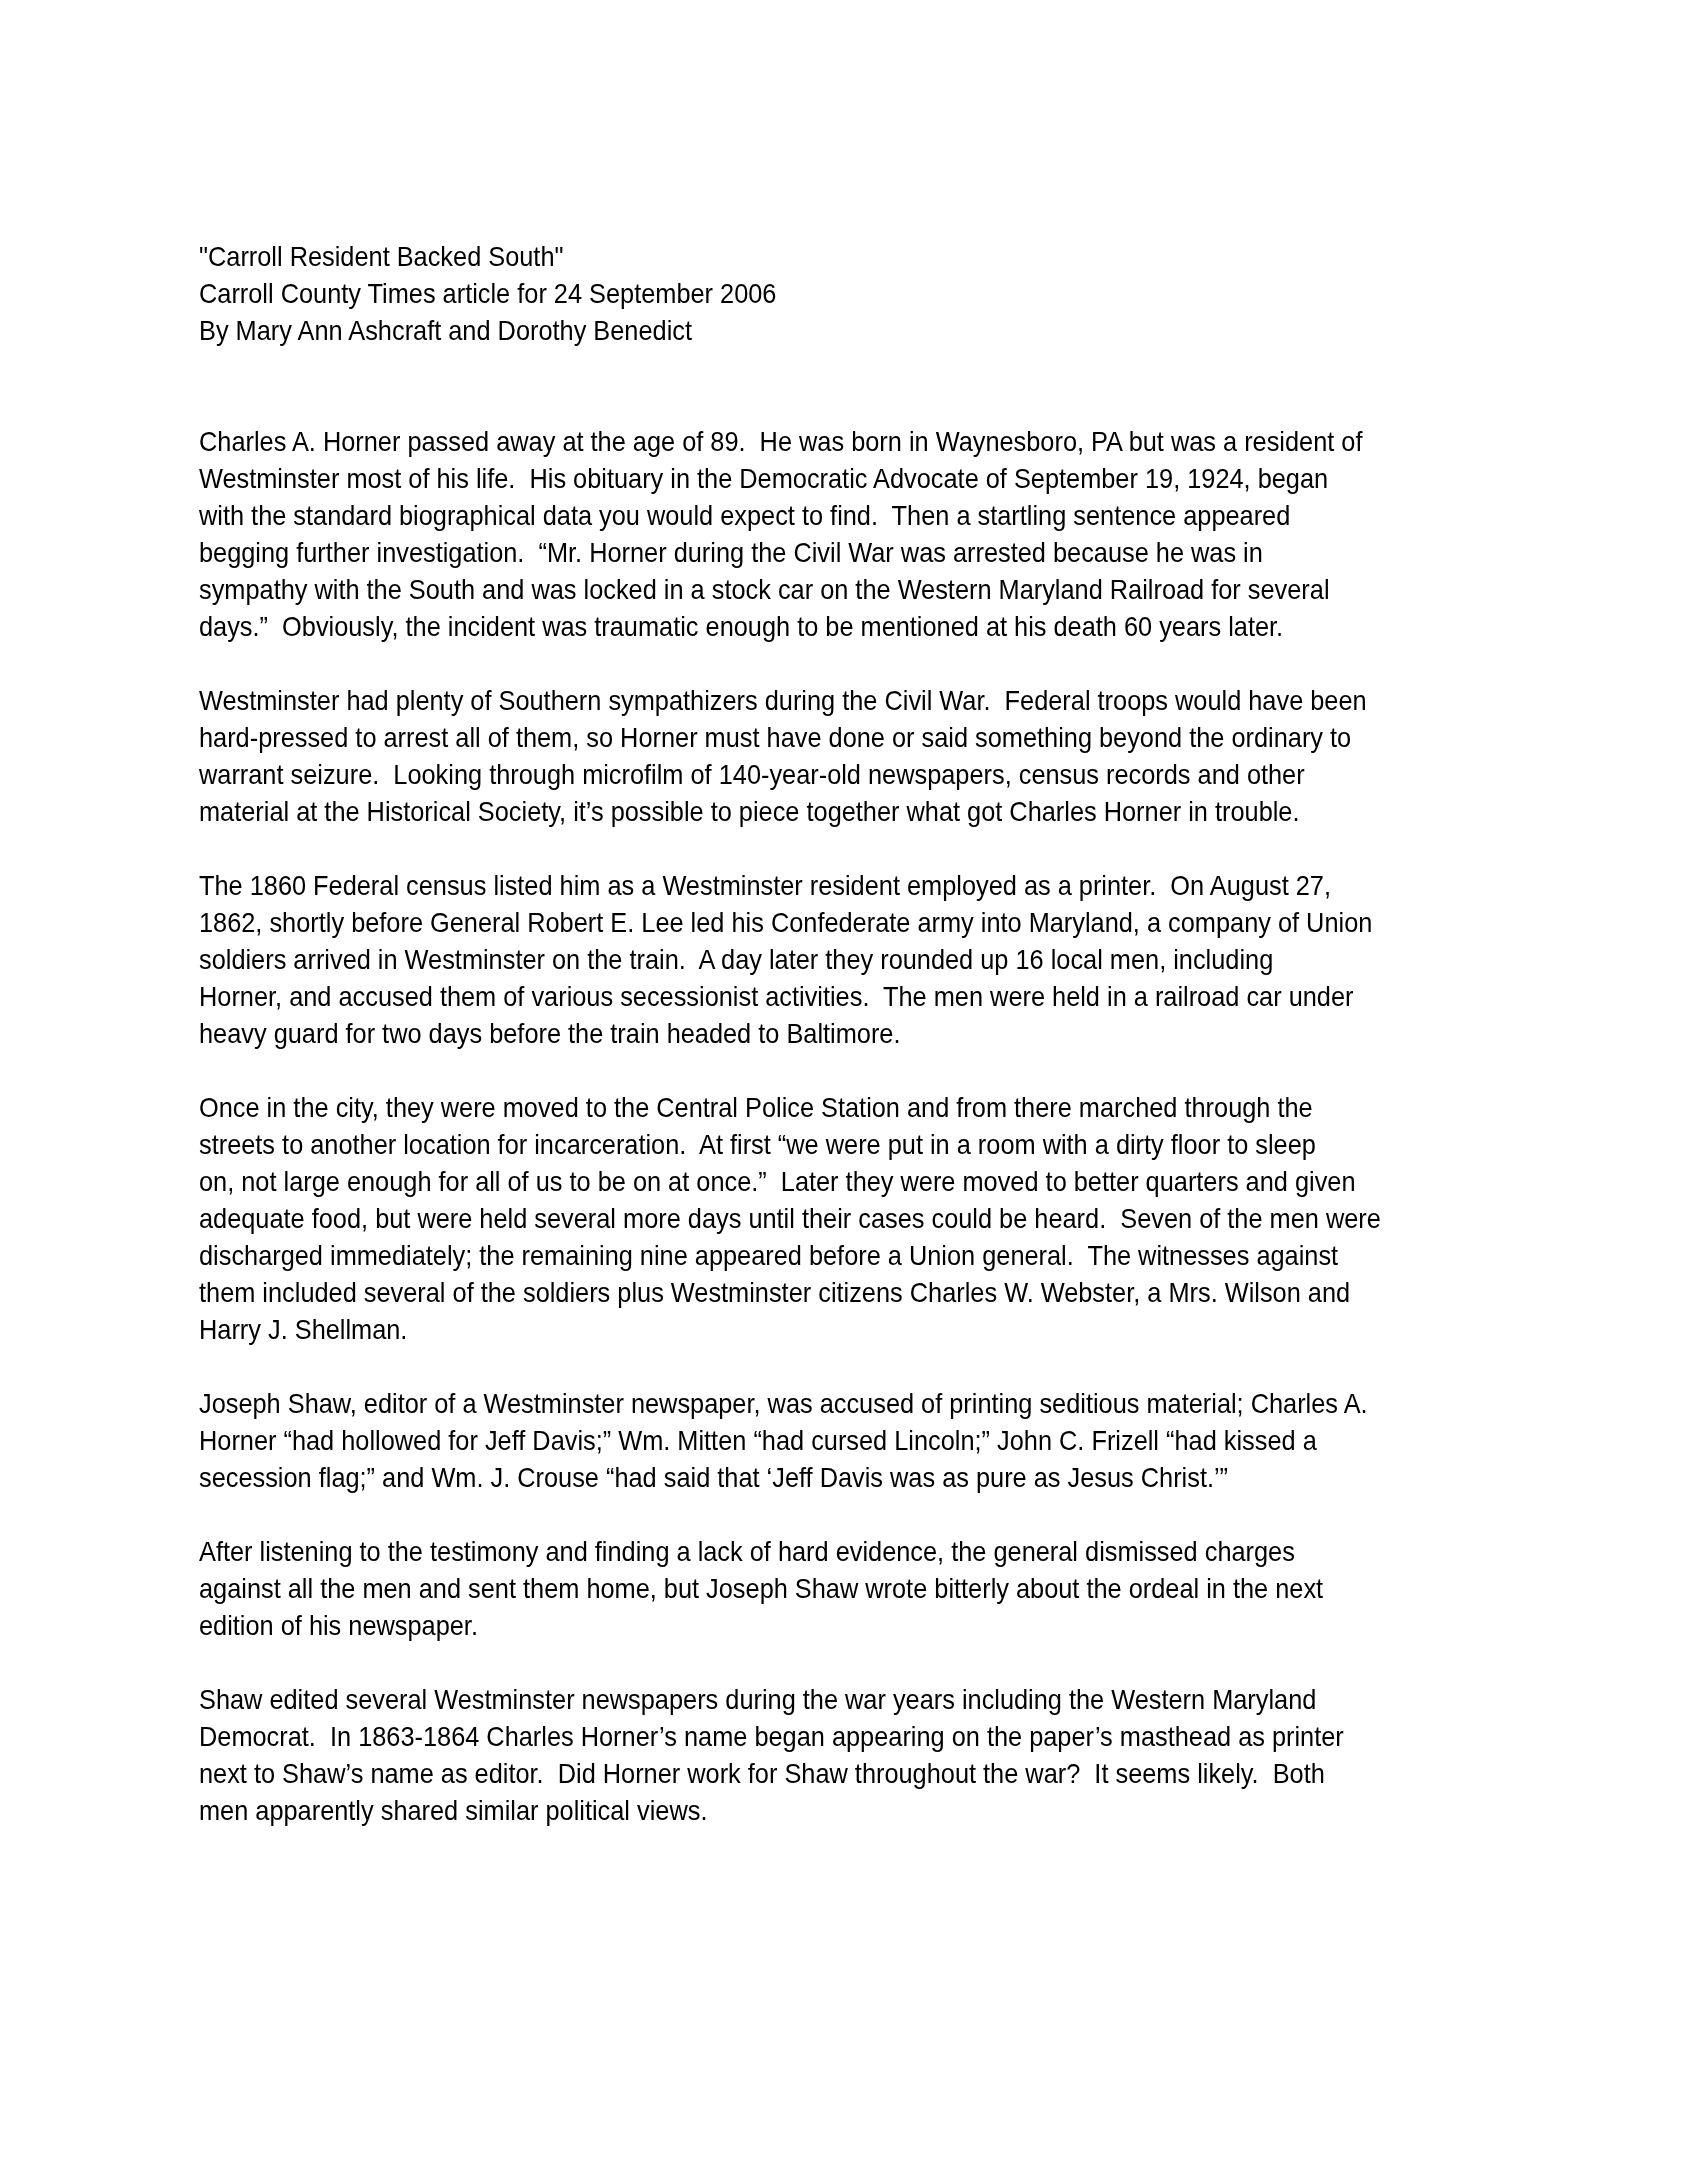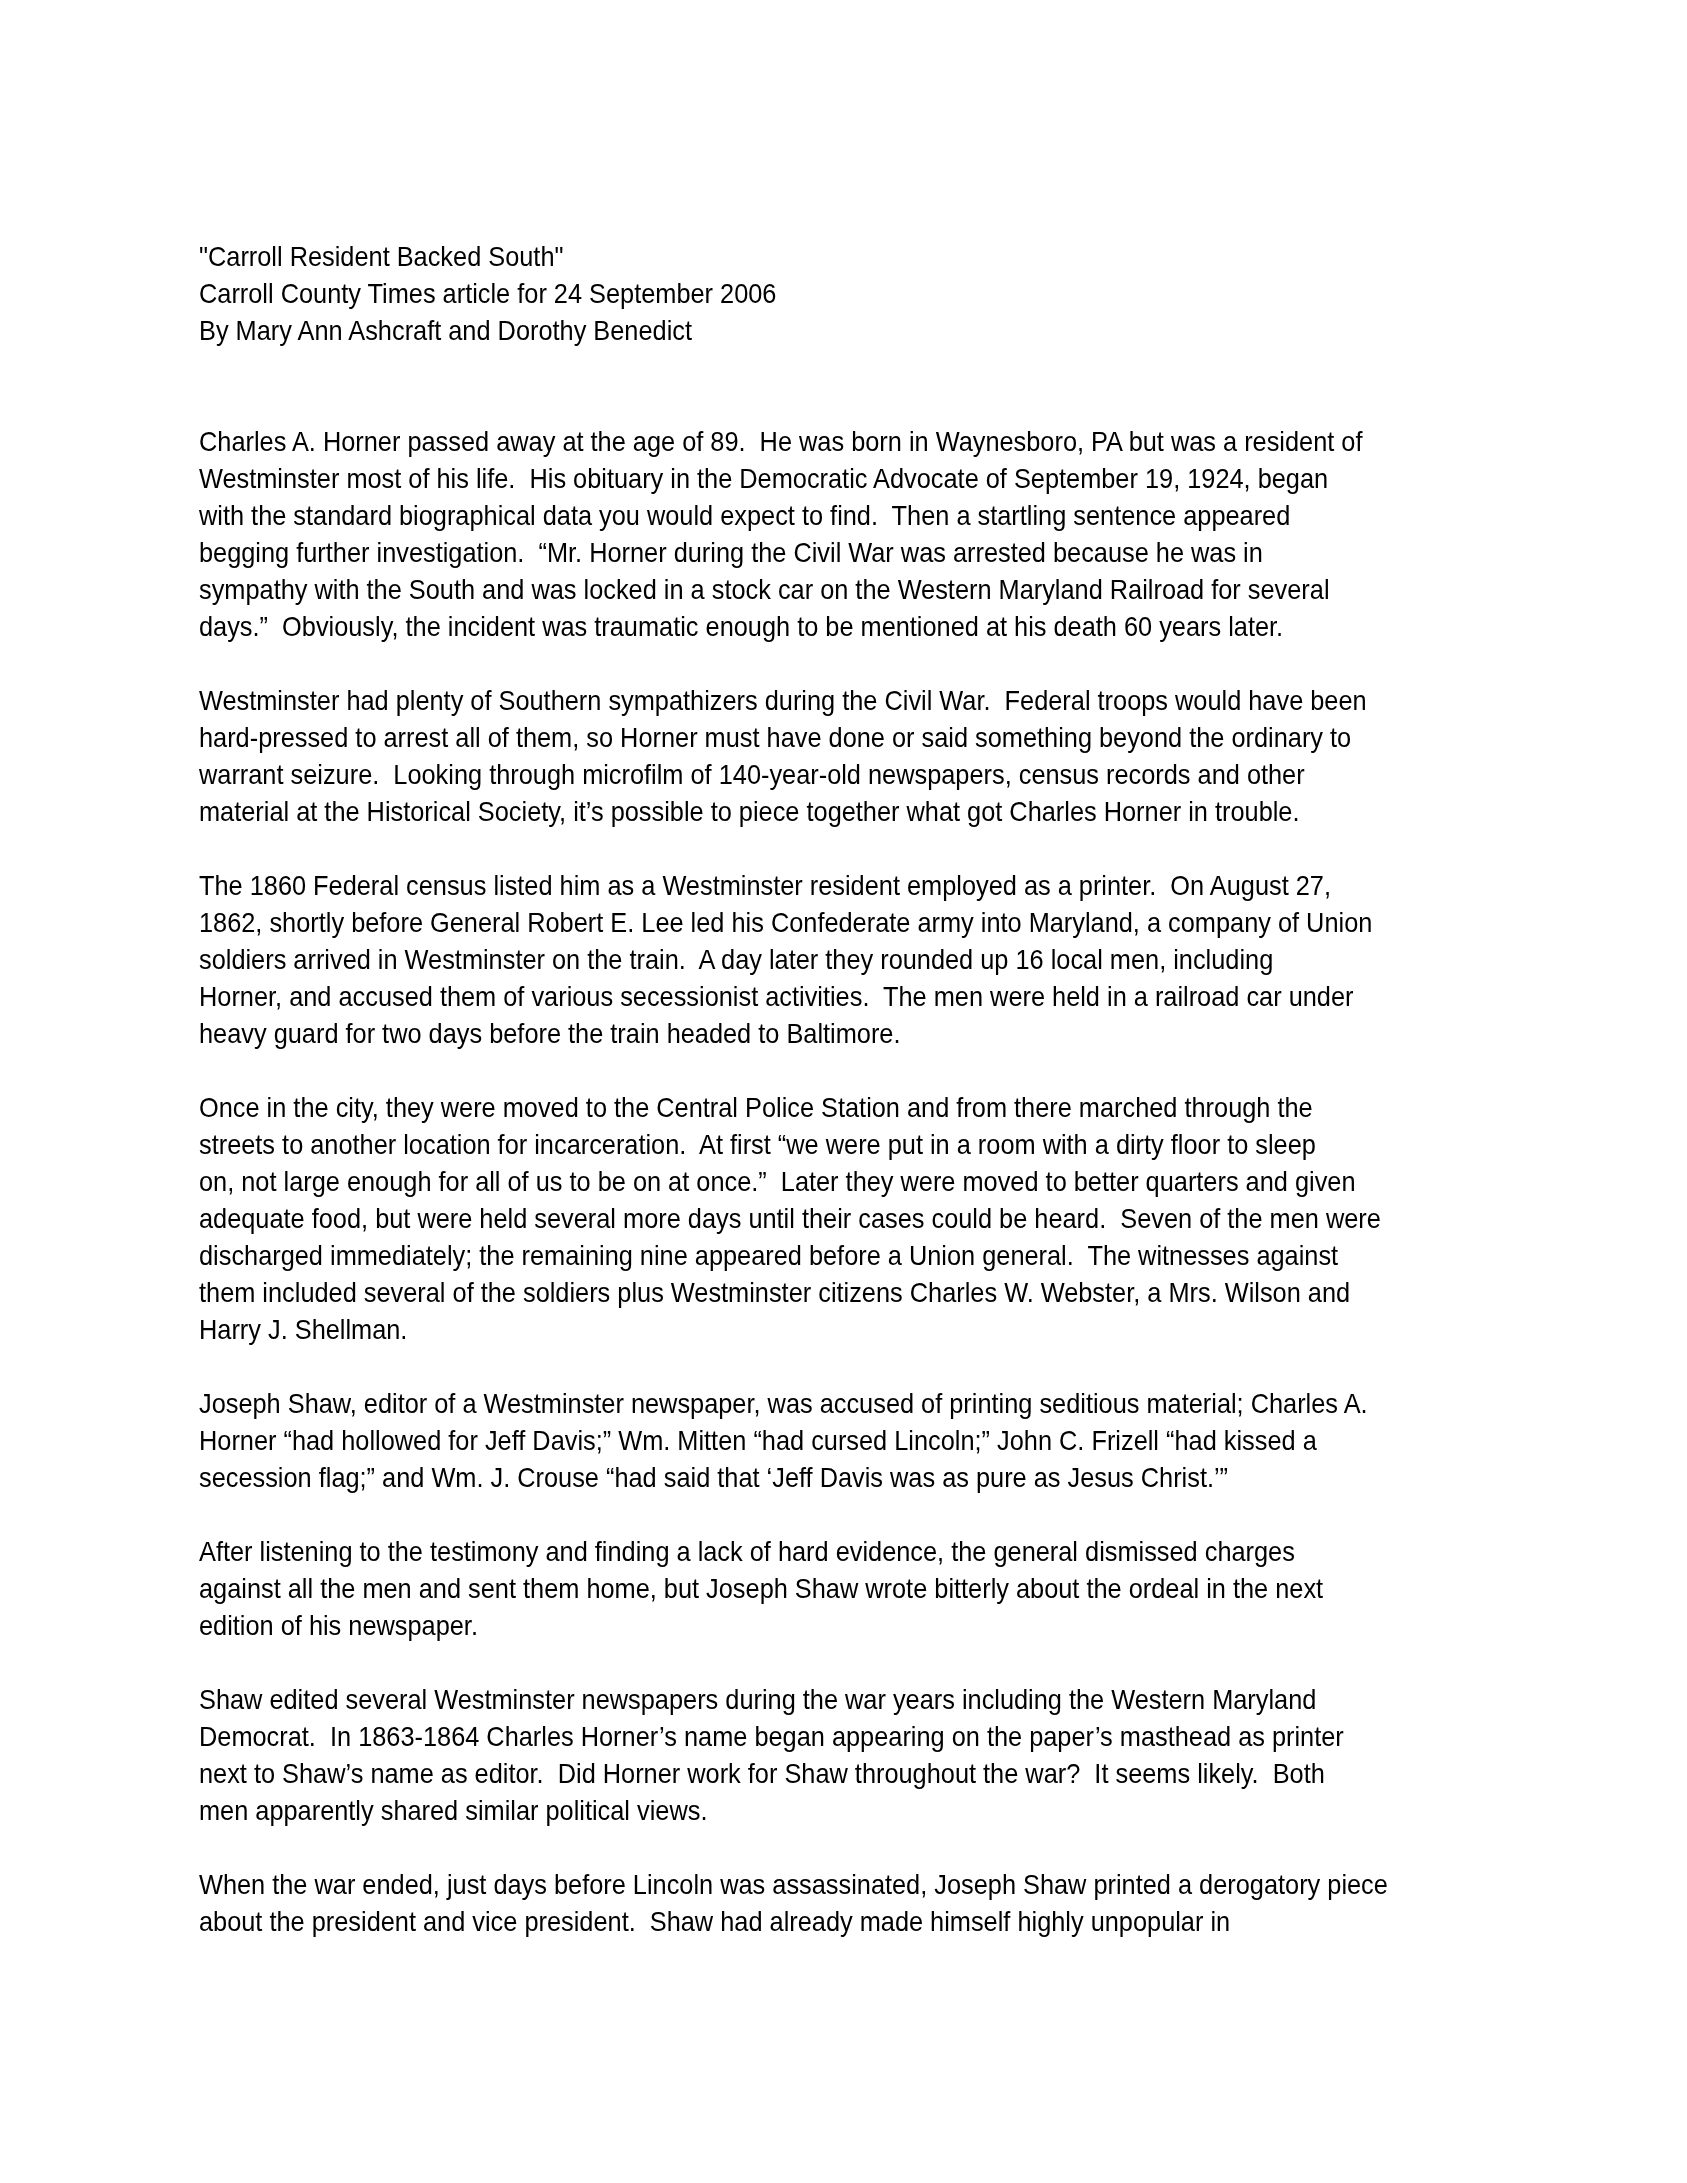--- a/index.html
+++ b/index.html
@@ -113,20 +113,16 @@
     <span class="blank"></span>
 
     <div class="paragraph">
       <span class="line">Shaw edited several Westminster newspapers during the war years including the Western Maryland</span>
       <span class="line">Democrat.  In 1863-1864 Charles Horner’s name began appearing on the paper’s masthead as printer</span>
       <span class="line">next to Shaw’s name as editor.  Did Horner work for Shaw throughout the war?  It seems likely.  Both</span>
       <span class="line">men apparently shared similar political views.</span>
     </div>
     <span class="blank"></span>
 
-    <div class="paragraph">
-      <span class="line">When the war ended, just days before Lincoln was assassinated, Joseph Shaw printed a derogatory piece</span>
-      <span class="line">about the president and vice president.  Shaw had already made himself highly unpopular in</span>
-    </div>
 
   </div>
 </div>
 
 
 </body></html>

